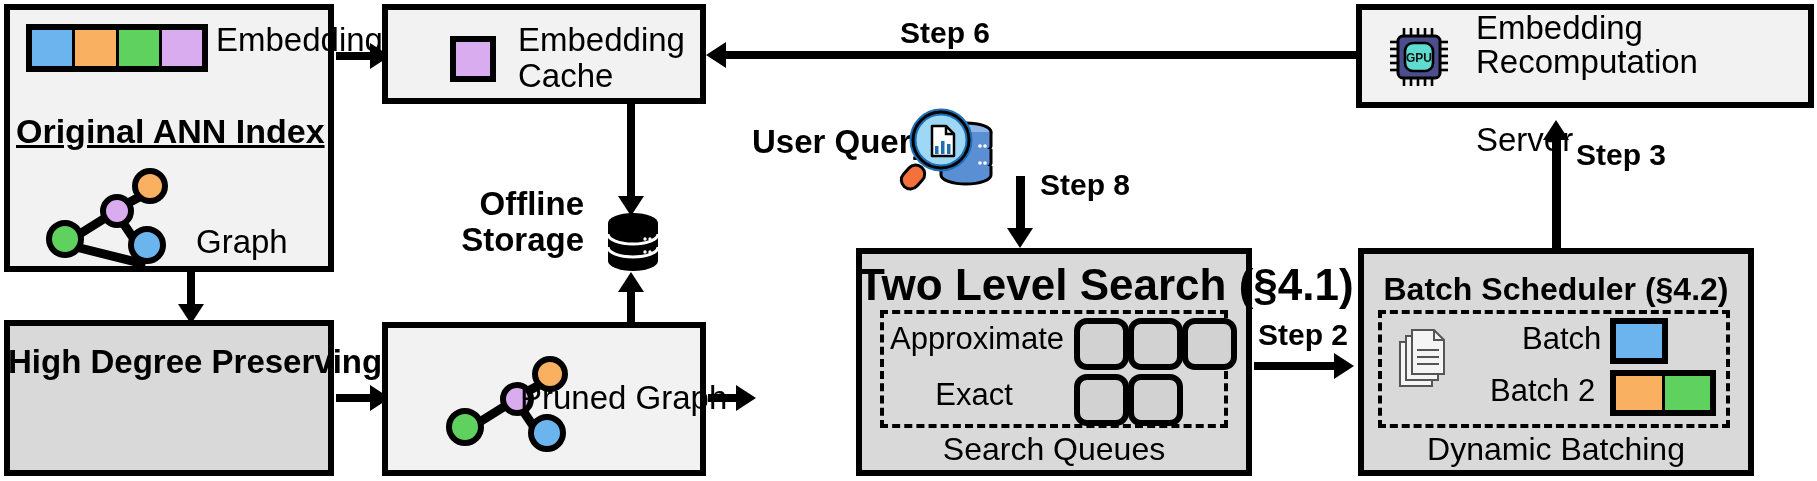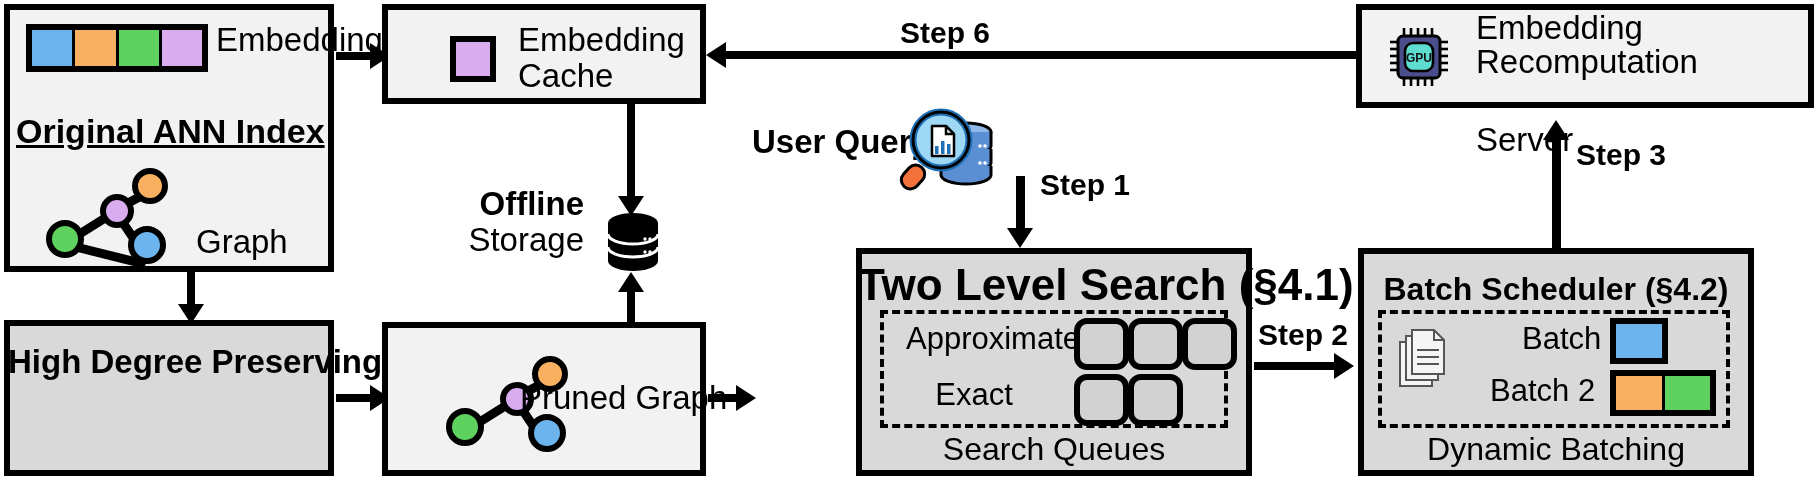--- a/index.html
+++ b/index.html
@@ -144,21 +144,21 @@
   <div class="box" style="left:382px;top:4px;width:324px;height:100px;">
   </div>
   <div class="swatch" style="left:450px;top:36px;width:46px;height:46px;background:#d9abef;"></div>
   <div class="lbl" style="left:518px;top:22px;font-size:33px;">Embedding</div>
   <div class="lbl" style="left:518px;top:58px;font-size:33px;">Cache</div>
 
   <div class="ln" style="left:627px;top:104px;width:8px;height:100px;"></div>
   <div class="arrowhead ah-down" style="left:618px;top:196px;"></div>
 
   <div class="lbl" style="left:424px;top:186px;width:160px;text-align:right;font-size:33px;font-weight:bold;">Offline</div>
-  <div class="lbl" style="left:404px;top:222px;width:180px;text-align:right;font-size:33px;font-weight:normal;">Storage</div>
+  <div class="lbl" style="left:404px;top:222px;width:180px;text-align:right;font-size:33px;font-weight:bold;">Storage</div>
 
   <div class="cyl" style="left:605px;top:212px;width:56px;height:64px;">
     <svg width="56" height="64" viewBox="0 0 56 64">
       <ellipse cx="28" cy="11" rx="25" ry="10" fill="#000"></ellipse>
       <rect x="3" y="11" width="50" height="38" fill="#000"></rect>
       <ellipse cx="28" cy="49" rx="25" ry="10" fill="#000"></ellipse>
       <path d="M3 22 a25 10 0 0 0 50 0" fill="none" stroke="#fff" stroke-width="3"></path>
       <path d="M3 35 a25 10 0 0 0 50 0" fill="none" stroke="#fff" stroke-width="3"></path>
       <circle cx="40" cy="27" r="1.7" fill="#fff"></circle>
         <circle cx="45" cy="27" r="1.7" fill="#fff"></circle>
@@ -212,29 +212,29 @@
       <path d="M36 18 h14 l8 8 v22 h-22 z" fill="#ffffff" stroke="#000" stroke-width="2.5" stroke-linejoin="round"></path>
       <path d="M50 18 v8 h8" fill="none" stroke="#000" stroke-width="2.5"></path>
       <rect x="39" y="38" width="3.5" height="8" fill="#1f6fb5"></rect>
       <rect x="45" y="33" width="3.5" height="13" fill="#1f6fb5"></rect>
       <rect x="51" y="36" width="3.5" height="10" fill="#1f6fb5"></rect>
     </svg>
   </div>
 
   <div class="ln" style="left:1016px;top:176px;width:9px;height:60px;"></div>
   <div class="arrowhead ah-down" style="left:1007px;top:228px;"></div>
-  <div class="lbl bold" style="left:1040px;top:168px;font-size:30px;">Step 1</div>
+  <div class="lbl bold" style="left:1040px;top:168px;font-size:30px;">Step 8</div>
 
   <div class="box gray" style="left:856px;top:248px;width:396px;height:228px;">
   </div>
   <div class="lbl bold ctr" style="left:858px;top:260px;width:392px;font-size:44px;">Two Level Search (§4.1)</div>
 
   <div class="dashed" style="left:880px;top:310px;width:348px;height:118px;"></div>
 
-  <div class="lbl" style="left:890px;top:322px;width:200px;text-align:left;font-size:31px;margin-left:16px;">Approximate</div>
+  <div class="lbl" style="left:890px;top:322px;width:200px;text-align:left;font-size:31px;">Approximate</div>
   <div class="slotrow" style="left:1074px;top:318px;">
     <div class="slot"></div>
     <div class="slot"></div>
     <div class="slot"></div>
   </div>
 
   <div class="lbl" style="left:890px;top:378px;width:168px;text-align:center;font-size:31px;">Exact</div>
   <div class="slotrow" style="left:1074px;top:374px;">
     <div class="slot"></div>
     <div class="slot"></div>

